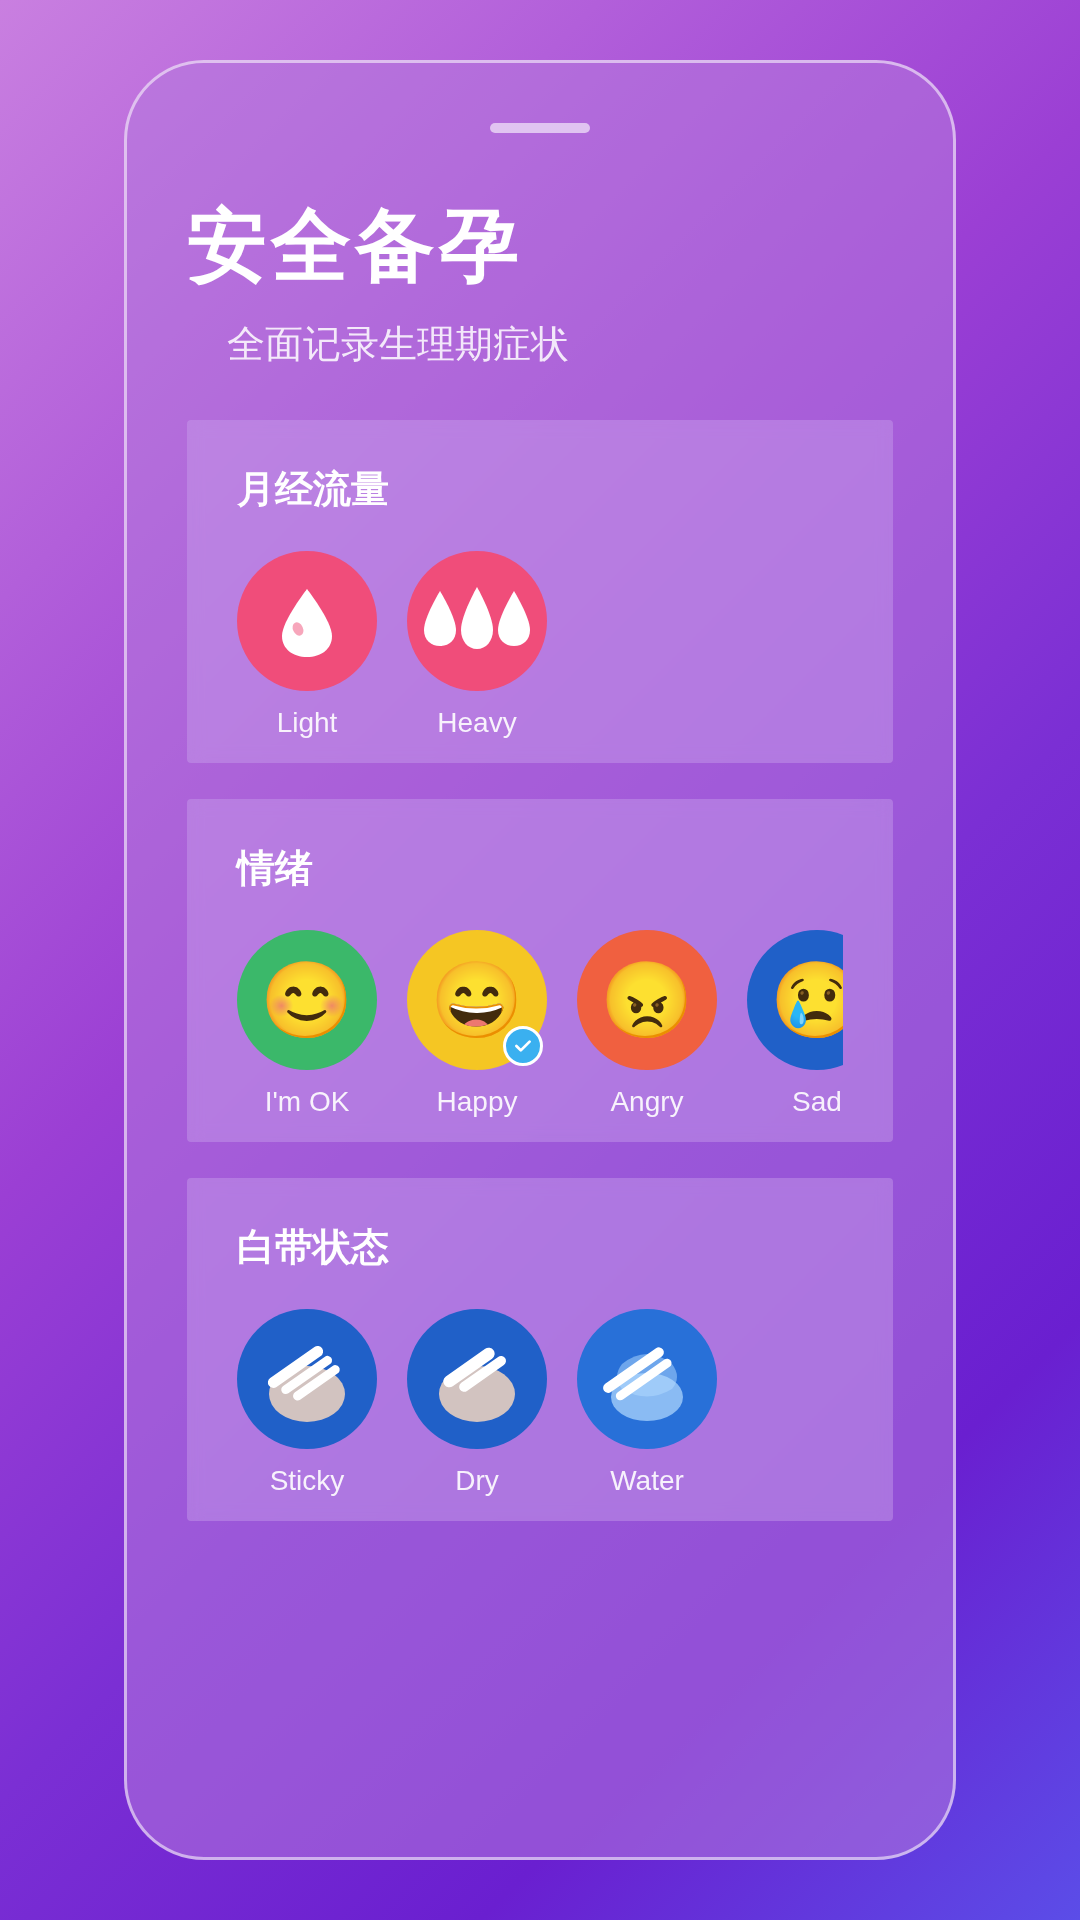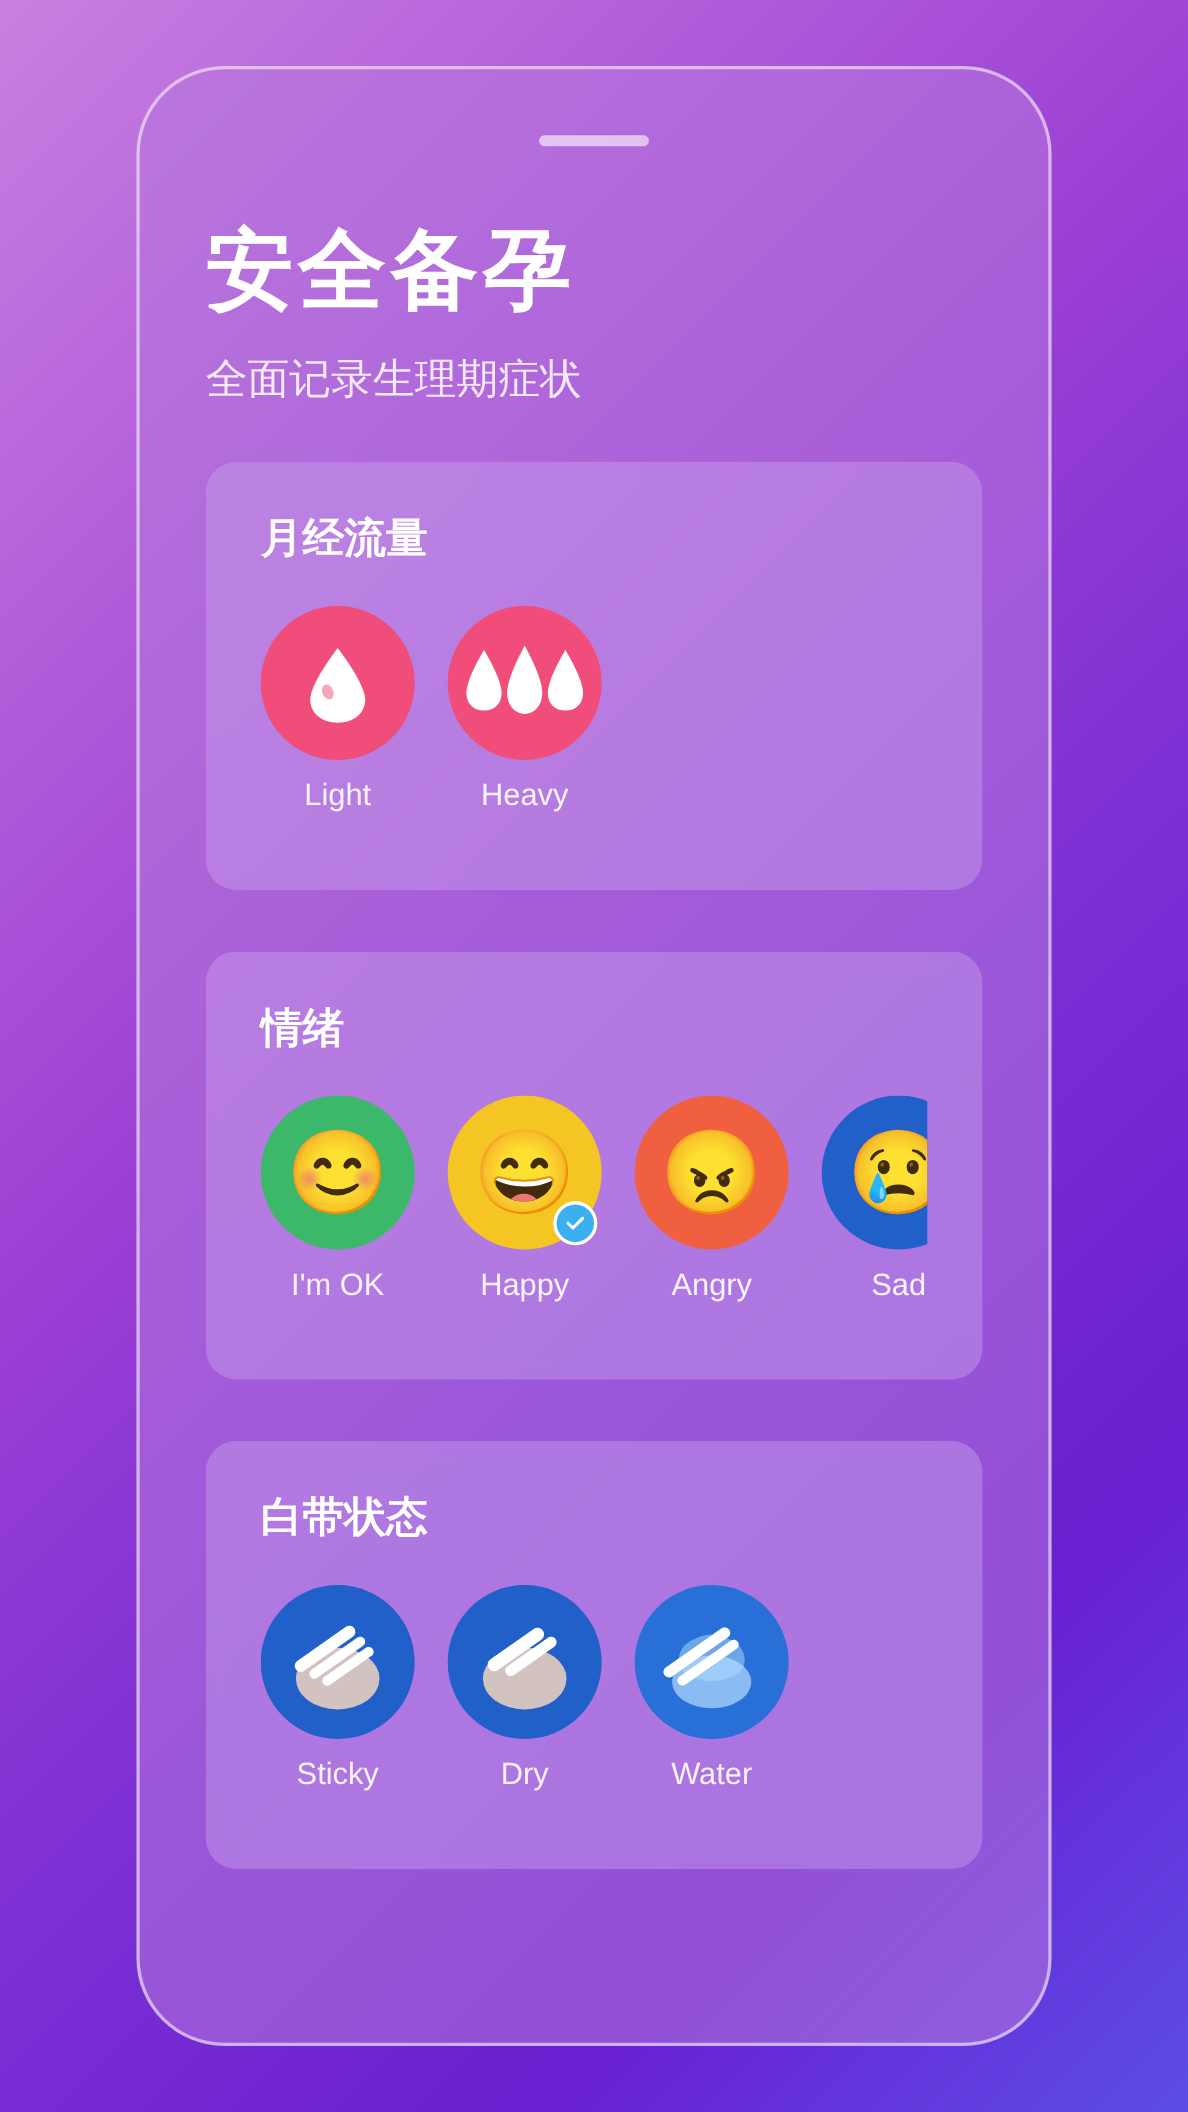--- a/index.html
+++ b/index.html
@@ -50,27 +50,28 @@
       font-weight: 800;
       color: #ffffff;
       letter-spacing: 4px;
       margin-bottom: 18px;
     }
 
     .header p {
       font-size: 38px;
       color: rgba(255,255,255,0.85);
       font-weight: 400;
+      margin-left: 40px;
     }
 
     .section-card {
       background: rgba(200, 160, 235, 0.45);
-      border-radius: 28px;
-      padding: 44px 50px 70px 50px;
-      margin-bottom: 56px;
+      border-radius: 4px;
+      padding: 44px 50px 24px 50px;
+      margin-bottom: 36px;
       backdrop-filter: blur(8px);
     }
 
     .section-title {
       font-size: 38px;
       font-weight: 700;
       color: #ffffff;
       margin-bottom: 36px;
     }
 

